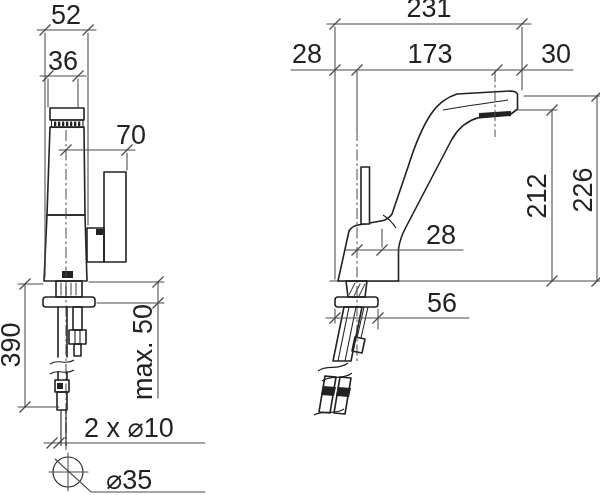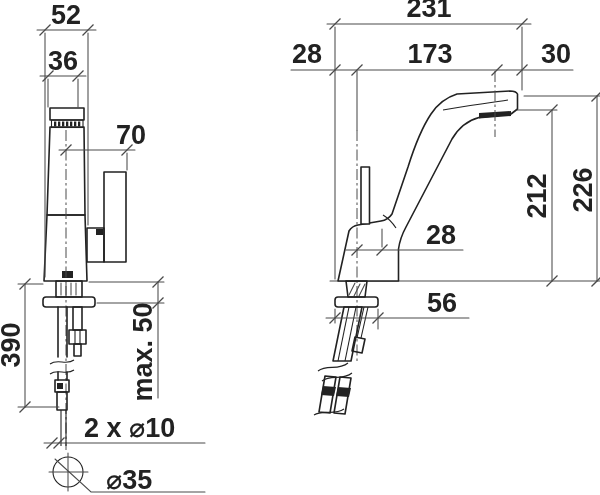--- a/index.html
+++ b/index.html
@@ -1,17 +1,17 @@
 <!DOCTYPE html>
 <html style="--ink: #222222; --thin: #4a4a4a; --bg: #ffffff;"><head>
 <meta charset="utf-8">
 <style>
   :root { --ink:#222222; --thin:#4a4a4a; --bg:#ffffff; }
   html,body { margin:0; padding:0; background:var(--bg); }
-  .canvas { width:600px; height:495px; position:relative; background:var(--bg); overflow:hidden;font-weight:bold; }
+  .canvas { width:600px; height:495px; position:relative; background:var(--bg); overflow:hidden; }
   svg { display:block; }
   .obj   { stroke:var(--ink); stroke-width:1.6; fill:none; stroke-linejoin:round; stroke-linecap:round; }
   .objf  { stroke:var(--ink); stroke-width:1.6; fill:#ffffff; stroke-linejoin:round; }
   .fill  { fill:var(--ink); stroke:none; }
   .thin  { stroke:var(--thin); stroke-width:1.05; fill:none; stroke-linecap:round; }
   .tobj  { stroke:var(--ink); stroke-width:1.1; fill:none; }
   .cl    { stroke:var(--thin); stroke-width:1; fill:none; stroke-dasharray:11 3 2.5 3; }
   .tick  { stroke:var(--thin); stroke-width:1.3; }
   .aer   { stroke:var(--ink); stroke-width:5; stroke-dasharray:2.3 1.7; }
   .dim   { font-family:"Liberation Sans","DejaVu Sans",sans-serif; font-size:27px; fill:var(--ink); }

